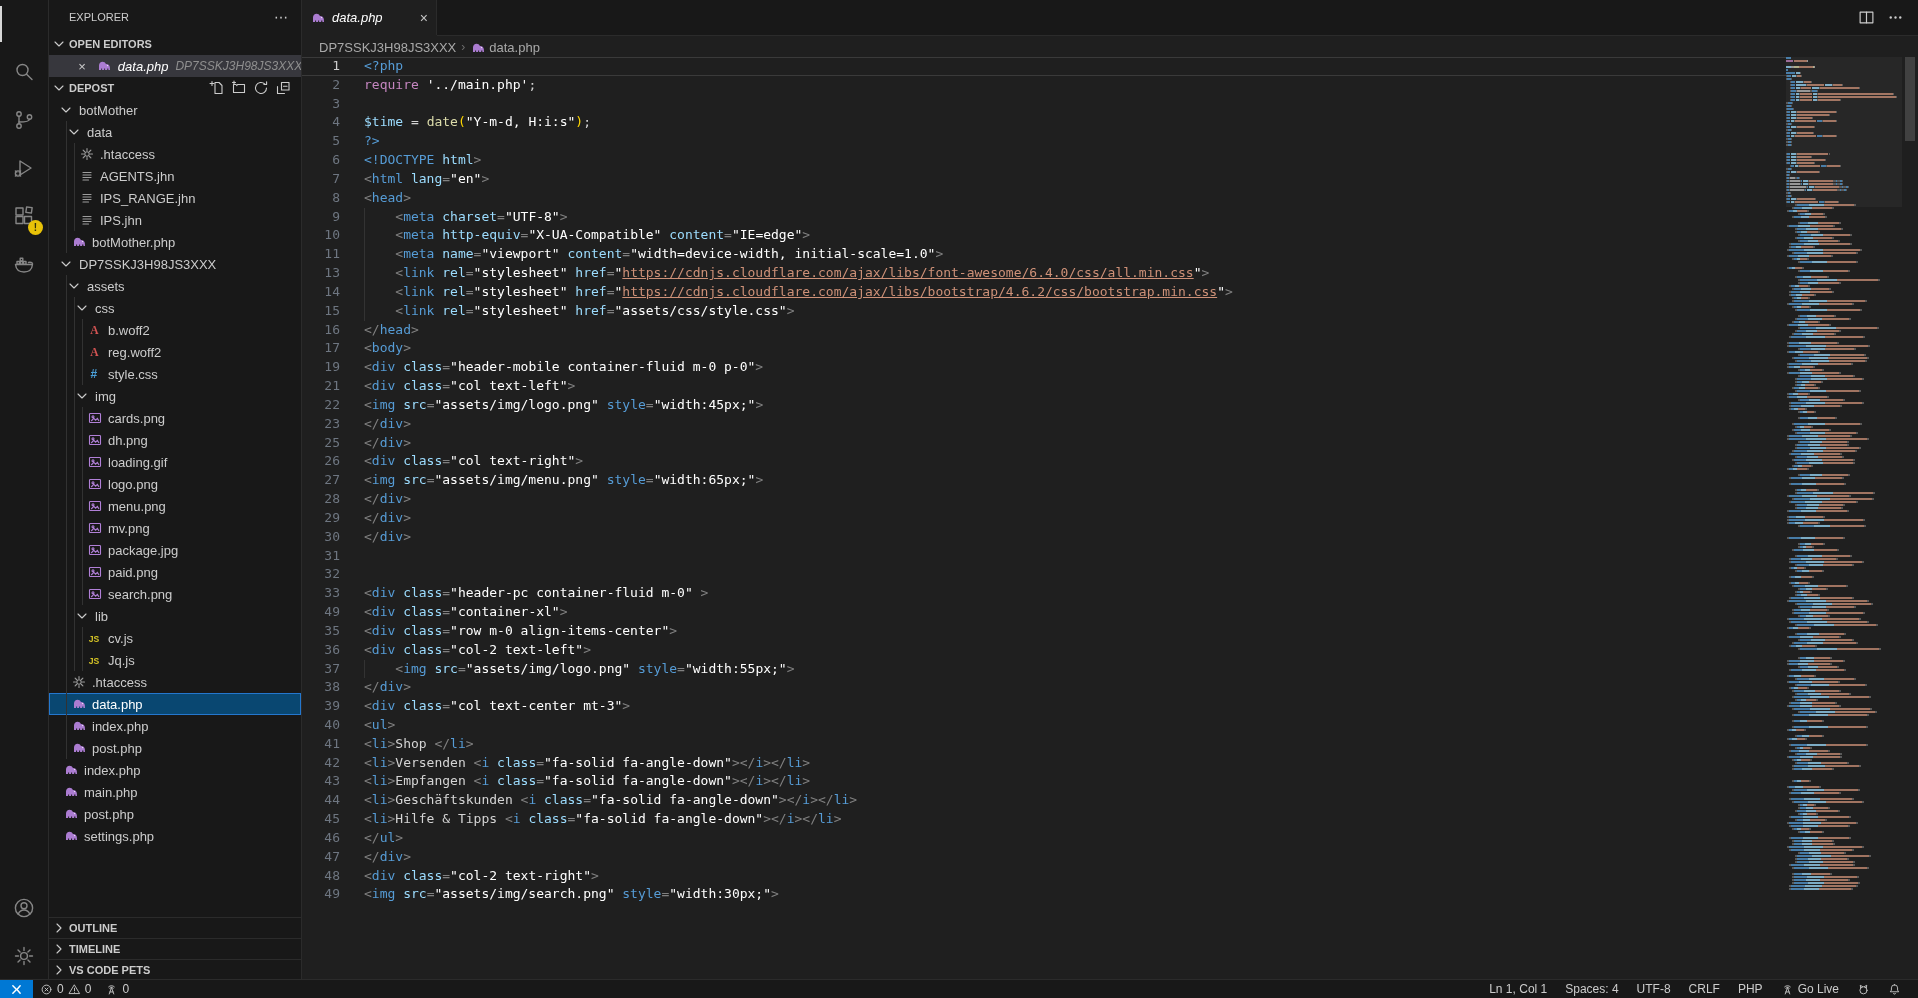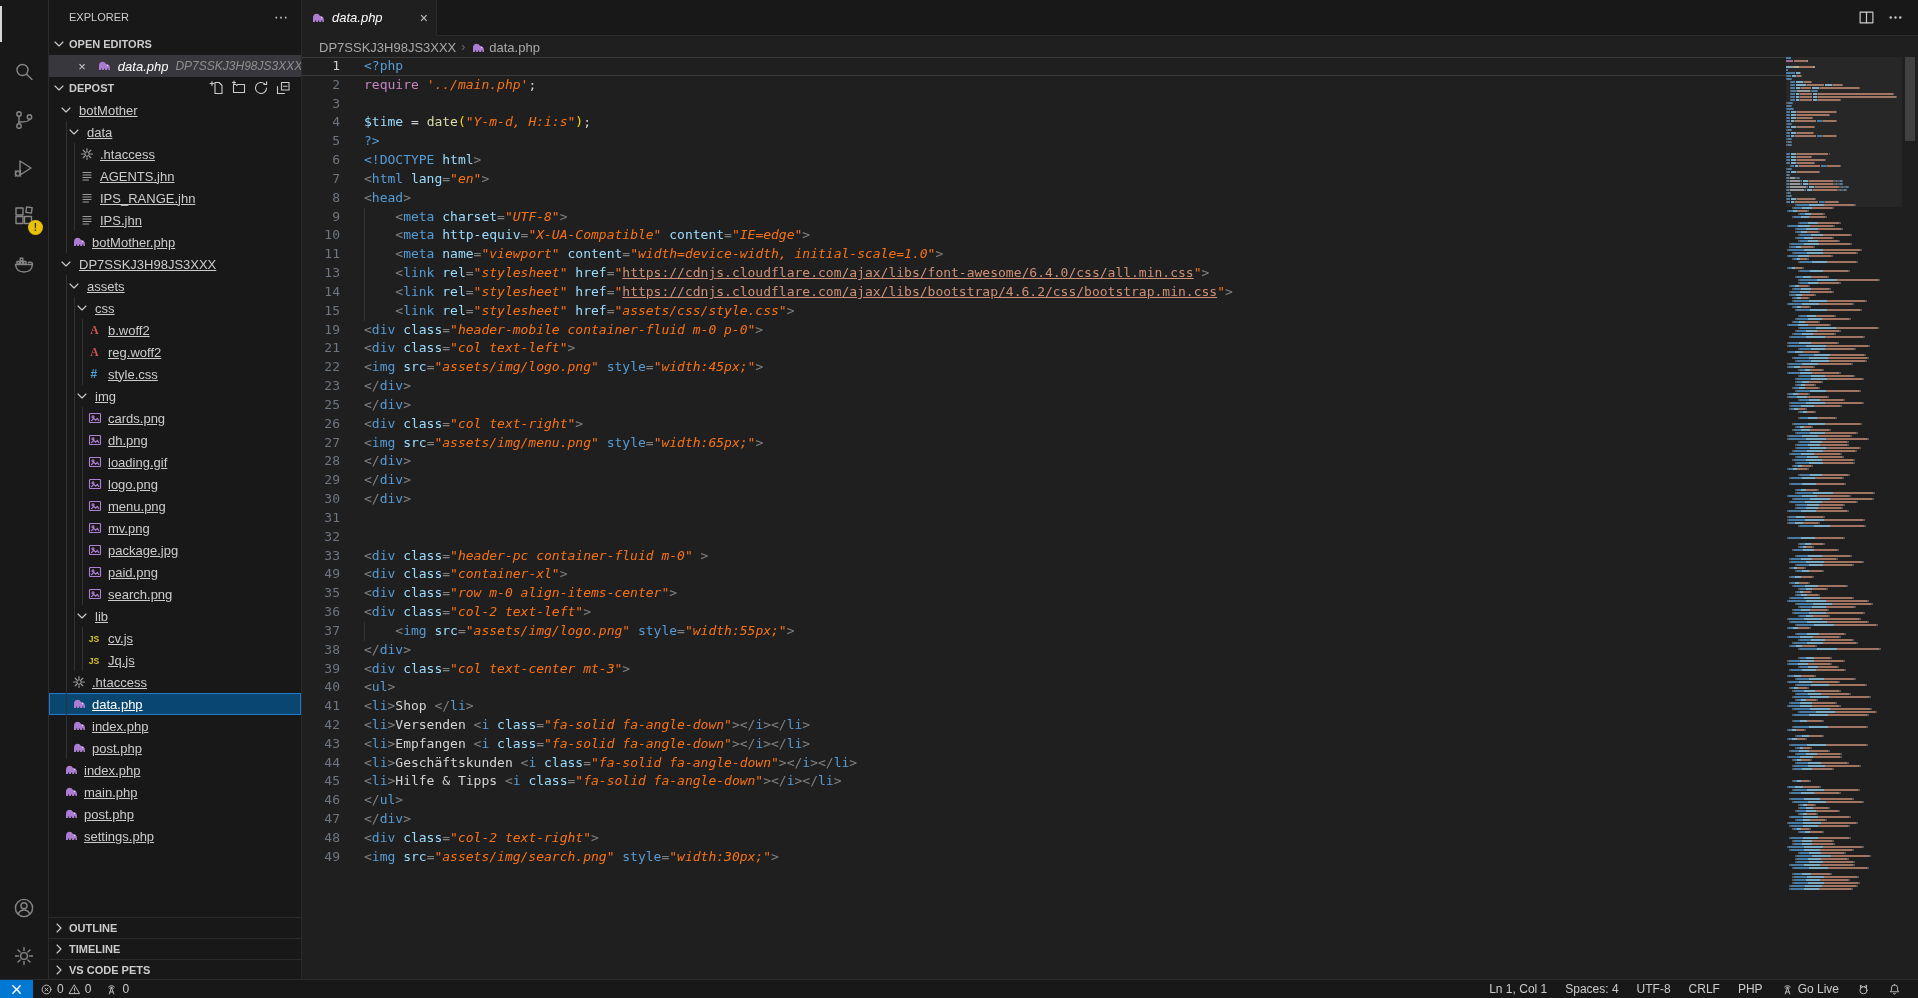--- a/index.html
+++ b/index.html
@@ -30,21 +30,21 @@
   .sect .twisty svg{width:16px;height:16px;}
   .sect .actions{margin-left:auto;display:flex;gap:6px;padding-right:10px;color:#cccccc;}
   .sect .actions span{width:16px;height:16px;display:inline-flex;cursor:pointer;}
   .oe-row{height:22px;display:flex;align-items:center;background:#37373d;cursor:pointer;}
   .oe-row .close{width:16px;text-align:center;margin-left:25px;color:#cccccc;font-size:13px;}
   .oe-row .fi{width:16px;height:16px;margin-left:6px;}
   .oe-row .lbl{margin-left:6px;font-style:italic;color:#ffffff;white-space:nowrap;}
   .oe-row .desc{margin-left:7px;font-style:italic;color:#8f8f8f;font-size:12px;white-space:nowrap;
                 overflow:hidden;text-overflow:clip;}
   .tree{position:relative;}
-  .trow{position:relative;height:22px;display:flex;align-items:center;color:#cccccc;cursor:pointer;white-space:nowrap;text-decoration:underline;}
+  .trow{position:relative;height:22px;display:flex;align-items:center;color:#cccccc;cursor:pointer;white-space:nowrap;}
   .trow .twisty{width:16px;height:16px;flex:none;display:flex;align-items:center;justify-content:center;color:#cccccc;}
   .trow .fi{width:16px;height:16px;flex:none;display:flex;align-items:center;justify-content:center;}
   .trow .lbl{margin-left:5px;}
   .trow.sel{background:#094771;box-shadow:inset 0 0 0 1px #2477ce;color:#ffffff;}
   .tguide{position:absolute;top:0;bottom:0;width:1px;background:#323232;}
   .side-bottom{position:absolute;left:0;right:0;bottom:0;}
   .side-bottom .sect{border-top:1px solid #2b2b2b;height:20px;}
 
   
   .editor{position:absolute;left:302px;top:0;right:0;bottom:18px;background:#1f1f1f;}
@@ -63,21 +63,21 @@
   .crumb{cursor:pointer;}
 
   .code{position:absolute;top:57px;left:0;right:132px;bottom:0;overflow:hidden;
         font-family:"DejaVu Sans Mono",monospace;font-size:13px;}
   .cl{position:relative;height:18.84px;line-height:18.84px;display:flex;white-space:pre;}
   .cl .ln{width:38px;flex:none;text-align:right;color:#6e7681;}
   .cl .lc{position:relative;padding-left:24px;flex:1;}
   .cl.current .ln{color:#cccccc;}
   .cl.current::after{content:"";position:absolute;inset:0;border-top:1px solid #3a3a3a;border-bottom:1px solid #3a3a3a;pointer-events:none;}
   .cl.guided .lc::before{content:"";position:absolute;left:24px;top:0;bottom:0;width:1px;background:#333333;}
-  .tk-t{color:#569cd6;} .tk-p{color:#808080;} .tk-a{color:#9cdcfe;} .tk-s{color:#f97316;font-style:italic;}
+  .tk-t{color:#569cd6;} .tk-p{color:#808080;} .tk-a{color:#9cdcfe;} .tk-s{color:#ffffff;}
   .tk-k{color:#c586c0;} .tk-v{color:#9cdcfe;} .tk-f{color:#dcdcaa;} .tk-w{color:#d4d4d4;}
   .tk-b{color:#ffd700;}
   .tk-l{color:#ce9178;text-decoration:underline;}
 
   
   .minimap{position:absolute;top:57px;right:16px;width:116px;bottom:0;overflow:hidden;cursor:pointer;}
   .mm-visible{position:absolute;left:0;right:0;top:0;height:150px;background:rgba(121,121,121,0.10);}
   .mm-row{height:2px;margin-bottom:1px;display:flex;}
   .mm-row span{height:2px;display:inline-block;}
   .vtrack{position:absolute;top:57px;right:0;width:16px;bottom:0;}
@@ -677,20 +677,22 @@
         <div class="cl"><span class="ln">5</span><span class="lc"><span class="tk-t">?&gt;</span></span></div>
         <div class="cl"><span class="ln">6</span><span class="lc"><span class="tk-t">&lt;!DOCTYPE</span><span class="tk-w"> </span><span class="tk-a">html</span><span class="tk-p">&gt;</span></span></div>
         <div class="cl"><span class="ln">7</span><span class="lc"><span class="tk-p">&lt;</span><span class="tk-t">html</span><span class="tk-w"> </span><span class="tk-a">lang</span><span class="tk-p">=</span><span class="tk-s">"en"</span><span class="tk-p">&gt;</span></span></div>
         <div class="cl"><span class="ln">8</span><span class="lc"><span class="tk-p">&lt;</span><span class="tk-t">head</span><span class="tk-p">&gt;</span></span></div>
         <div class="cl guided"><span class="ln">9</span><span class="lc"><span class="tk-w">    </span><span class="tk-p">&lt;</span><span class="tk-t">meta</span><span class="tk-w"> </span><span class="tk-a">charset</span><span class="tk-p">=</span><span class="tk-s">"UTF-8"</span><span class="tk-p">&gt;</span></span></div>
         <div class="cl guided"><span class="ln">10</span><span class="lc"><span class="tk-w">    </span><span class="tk-p">&lt;</span><span class="tk-t">meta</span><span class="tk-w"> </span><span class="tk-a">http-equiv</span><span class="tk-p">=</span><span class="tk-s">"X-UA-Compatible"</span><span class="tk-w"> </span><span class="tk-a">content</span><span class="tk-p">=</span><span class="tk-s">"IE=edge"</span><span class="tk-p">&gt;</span></span></div>
         <div class="cl guided"><span class="ln">11</span><span class="lc"><span class="tk-w">    </span><span class="tk-p">&lt;</span><span class="tk-t">meta</span><span class="tk-w"> </span><span class="tk-a">name</span><span class="tk-p">=</span><span class="tk-s">"viewport"</span><span class="tk-w"> </span><span class="tk-a">content</span><span class="tk-p">=</span><span class="tk-s">"width=device-width, initial-scale=1.0"</span><span class="tk-p">&gt;</span></span></div>
         <div class="cl guided"><span class="ln">13</span><span class="lc"><span class="tk-w">    </span><span class="tk-p">&lt;</span><span class="tk-t">link</span><span class="tk-w"> </span><span class="tk-a">rel</span><span class="tk-p">=</span><span class="tk-s">"stylesheet"</span><span class="tk-w"> </span><span class="tk-a">href</span><span class="tk-p">=</span><span class="tk-s">"</span><span class="tk-l">https://cdnjs.cloudflare.com/ajax/libs/font-awesome/6.4.0/css/all.min.css</span><span class="tk-s">"</span><span class="tk-p">&gt;</span></span></div>
         <div class="cl guided"><span class="ln">14</span><span class="lc"><span class="tk-w">    </span><span class="tk-p">&lt;</span><span class="tk-t">link</span><span class="tk-w"> </span><span class="tk-a">rel</span><span class="tk-p">=</span><span class="tk-s">"stylesheet"</span><span class="tk-w"> </span><span class="tk-a">href</span><span class="tk-p">=</span><span class="tk-s">"</span><span class="tk-l">https://cdnjs.cloudflare.com/ajax/libs/bootstrap/4.6.2/css/bootstrap.min.css</span><span class="tk-s">"</span><span class="tk-p">&gt;</span></span></div>
         <div class="cl guided"><span class="ln">15</span><span class="lc"><span class="tk-w">    </span><span class="tk-p">&lt;</span><span class="tk-t">link</span><span class="tk-w"> </span><span class="tk-a">rel</span><span class="tk-p">=</span><span class="tk-s">"stylesheet"</span><span class="tk-w"> </span><span class="tk-a">href</span><span class="tk-p">=</span><span class="tk-s">"assets/css/style.css"</span><span class="tk-p">&gt;</span></span></div>
+        <div class="cl"><span class="ln">16</span><span class="lc"><span class="tk-p">&lt;/</span><span class="tk-t">head</span><span class="tk-p">&gt;</span></span></div>
+        <div class="cl"><span class="ln">17</span><span class="lc"><span class="tk-p">&lt;</span><span class="tk-t">body</span><span class="tk-p">&gt;</span></span></div>
         <div class="cl"><span class="ln">19</span><span class="lc"><span class="tk-p">&lt;</span><span class="tk-t">div</span><span class="tk-w"> </span><span class="tk-a">class</span><span class="tk-p">=</span><span class="tk-s">"header-mobile container-fluid m-0 p-0"</span><span class="tk-p">&gt;</span></span></div>
         <div class="cl"><span class="ln">21</span><span class="lc"><span class="tk-p">&lt;</span><span class="tk-t">div</span><span class="tk-w"> </span><span class="tk-a">class</span><span class="tk-p">=</span><span class="tk-s">"col text-left"</span><span class="tk-p">&gt;</span></span></div>
         <div class="cl"><span class="ln">22</span><span class="lc"><span class="tk-p">&lt;</span><span class="tk-t">img</span><span class="tk-w"> </span><span class="tk-a">src</span><span class="tk-p">=</span><span class="tk-s">"assets/img/logo.png"</span><span class="tk-w"> </span><span class="tk-t">style</span><span class="tk-p">=</span><span class="tk-s">"width:45px;"</span><span class="tk-p">&gt;</span></span></div>
         <div class="cl"><span class="ln">23</span><span class="lc"><span class="tk-p">&lt;/</span><span class="tk-t">div</span><span class="tk-p">&gt;</span></span></div>
         <div class="cl"><span class="ln">25</span><span class="lc"><span class="tk-p">&lt;/</span><span class="tk-t">div</span><span class="tk-p">&gt;</span></span></div>
         <div class="cl"><span class="ln">26</span><span class="lc"><span class="tk-p">&lt;</span><span class="tk-t">div</span><span class="tk-w"> </span><span class="tk-a">class</span><span class="tk-p">=</span><span class="tk-s">"col text-right"</span><span class="tk-p">&gt;</span></span></div>
         <div class="cl"><span class="ln">27</span><span class="lc"><span class="tk-p">&lt;</span><span class="tk-t">img</span><span class="tk-w"> </span><span class="tk-a">src</span><span class="tk-p">=</span><span class="tk-s">"assets/img/menu.png"</span><span class="tk-w"> </span><span class="tk-t">style</span><span class="tk-p">=</span><span class="tk-s">"width:65px;"</span><span class="tk-p">&gt;</span></span></div>
         <div class="cl"><span class="ln">28</span><span class="lc"><span class="tk-p">&lt;/</span><span class="tk-t">div</span><span class="tk-p">&gt;</span></span></div>
         <div class="cl"><span class="ln">29</span><span class="lc"><span class="tk-p">&lt;/</span><span class="tk-t">div</span><span class="tk-p">&gt;</span></span></div>
         <div class="cl"><span class="ln">30</span><span class="lc"><span class="tk-p">&lt;/</span><span class="tk-t">div</span><span class="tk-p">&gt;</span></span></div>

